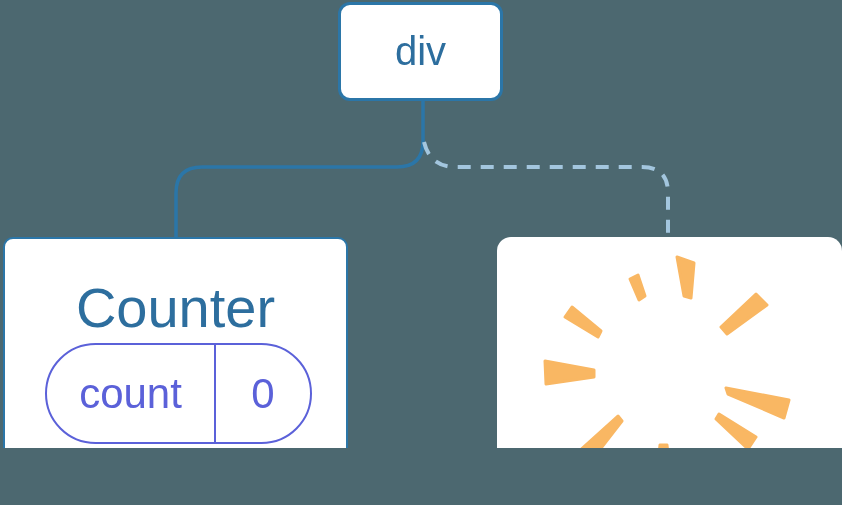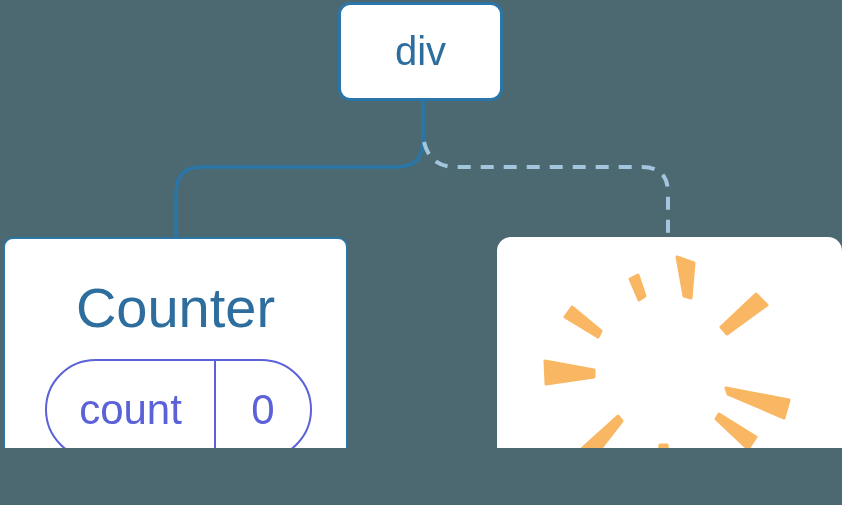--- a/index.html
+++ b/index.html
@@ -64,21 +64,21 @@
   }
   .counter-title{
     margin-top:36px;
     text-align:center;
     color:var(--node-text-blue);
     font-size:56px;
     font-weight:500;
   }
   .state-pill{
     position:absolute;
-    left:40px;top:120px;
+    left:40px;top:104px;
     width:267px;height:101px;
     border:2px solid var(--state-purple);
     border-radius:60px;
     box-sizing:border-box;
     display:flex;
     align-items:stretch;
     overflow:hidden;
   }
   .state-name{
     width:167px;

